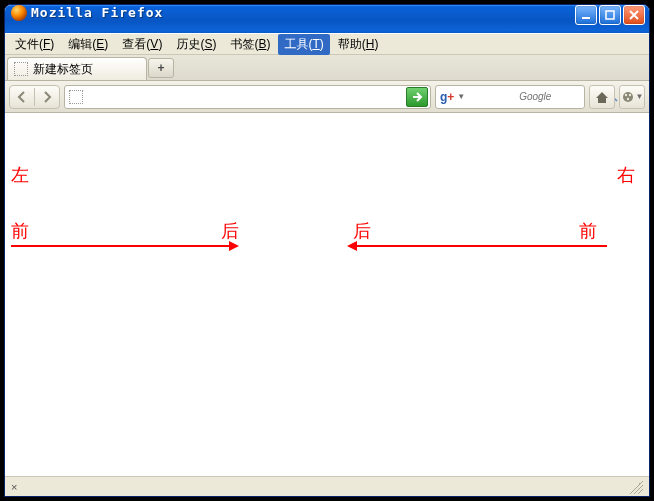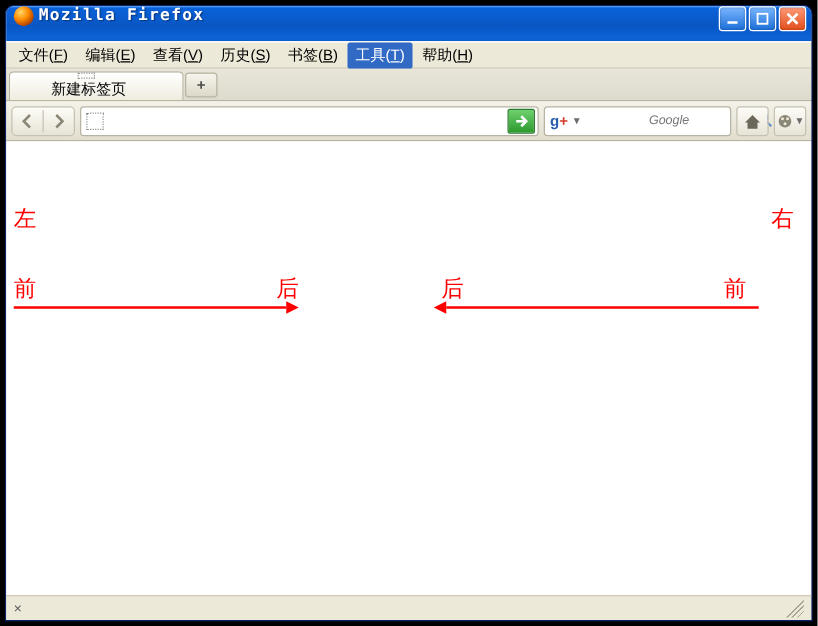--- a/index.html
+++ b/index.html
@@ -89,21 +89,20 @@
     height: 23px;
     background: linear-gradient(to bottom,#fff,#efecdf);
     border: 1px solid #b8b4a3;
     border-bottom: none;
     border-radius: 4px 4px 0 0;
     padding: 0 18px 0 6px;
     margin-right: -1px;
     min-width: 140px;
     position: relative;
     font-size: 12px;
-    flex-direction: column;
   }
   .tab .page-icon {
     width: 14px; height: 14px; border: 1px dotted #999; margin-right: 5px;
   }
   .newtab-btn {
     width: 26px; height: 20px; margin-left: 2px; margin-bottom: 2px;
     background: linear-gradient(to bottom,#f7f5ec,#dcd8c9);
     border: 1px solid #b8b4a3; border-radius: 3px;
     display: flex; align-items: center; justify-content: center;
     color: #4a4a4a; font-weight: bold;

